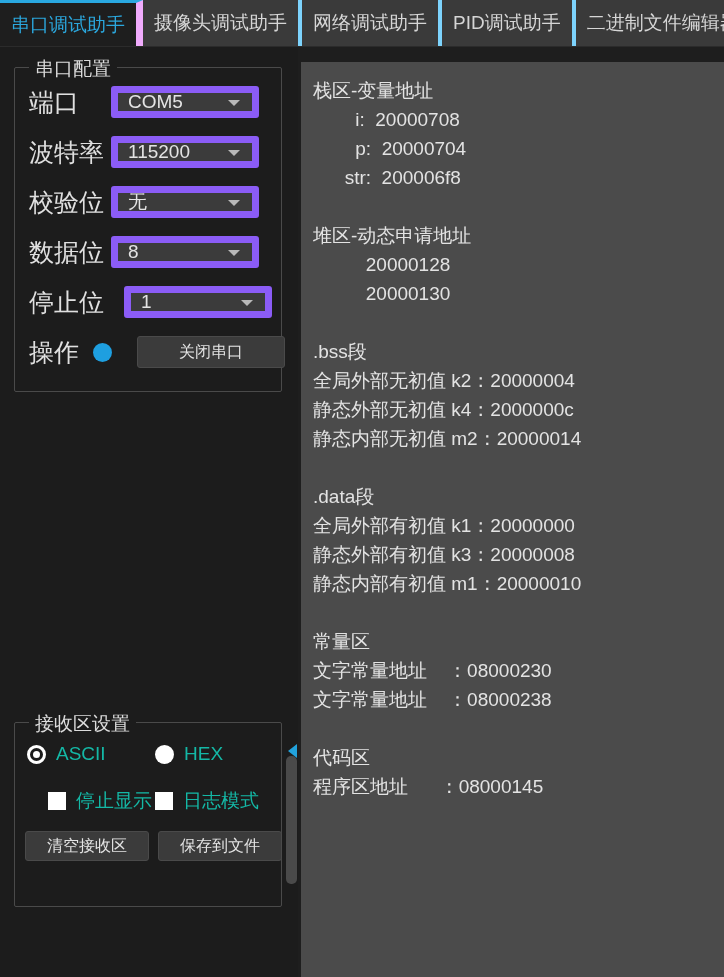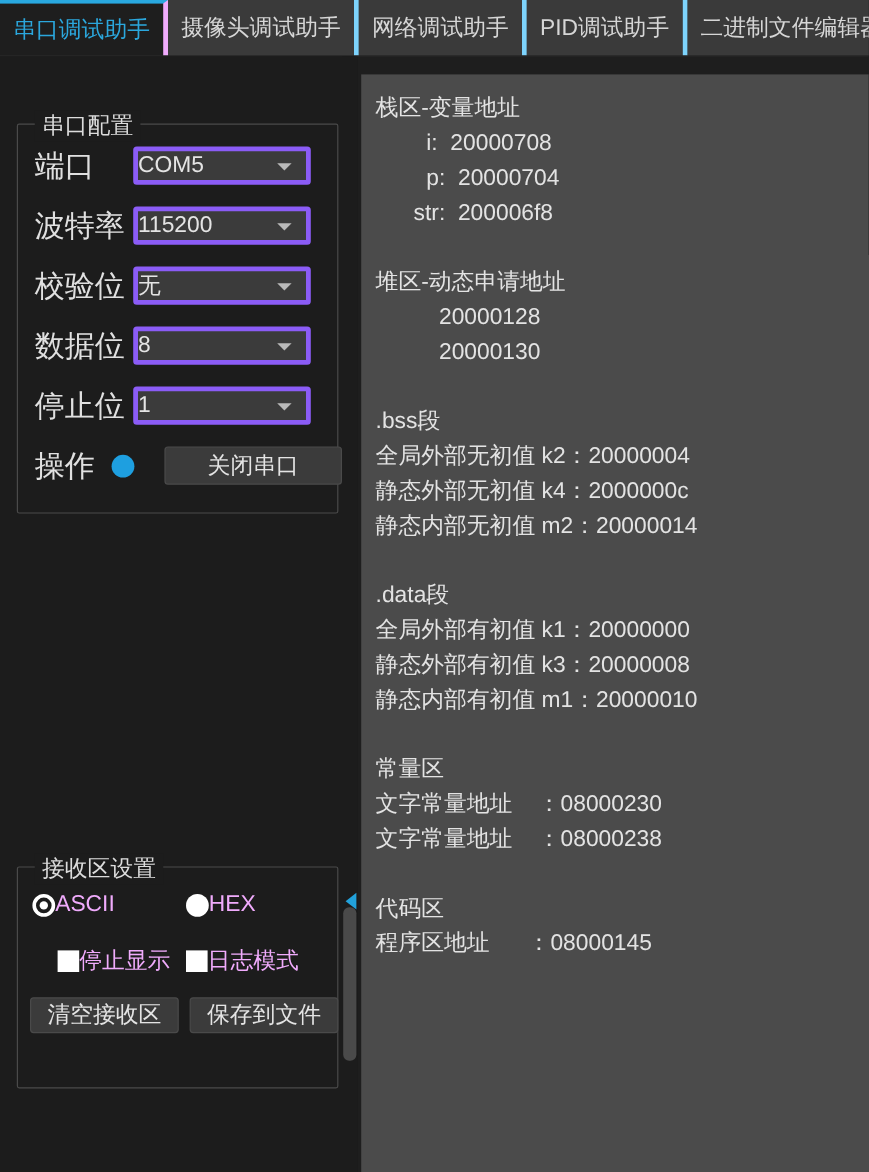--- a/index.html
+++ b/index.html
@@ -40,21 +40,21 @@
     background: #3a3a3a;
     border-right: 4px solid #7dd3fc;
     white-space: nowrap;
     letter-spacing: 0px;
     cursor: default;
   }
   .tab.active {
     background: #1e1e1e;
     color: #2ba7dd;
     border-top: 3px solid #29a8e0;
-    border-right: 4px solid #f0abfc;
+    border-right: 7px solid #f0abfc;
   }
 
   
   .left-panel {
     position: absolute;
     left: 0; top: 47px;
     width: 296px;
     height: 930px;
     background: #1c1c1c;
   }
@@ -70,21 +70,21 @@
     left: 14px;
     background: #1c1c1c;
     padding: 0 6px;
     font-size: 19px;
     color: #dcdcdc;
     white-space: nowrap;
   }
 
   #gb-serial {
     left: 14px; top: 20px;
-    width: 268px; height: 325px; margin-top: 36px;
+    width: 268px; height: 325px;
   }
   #gb-recv {
     left: 14px; top: 675px;
     width: 268px; height: 185px;
   }
 
   
   .cfg-row {
     position: absolute;
     left: 0; right: 0;
@@ -97,24 +97,25 @@
     padding-left: 14px;
     font-size: 25px;
     color: #e0e0e0;
     white-space: nowrap;
   }
   .combo {
     position: relative;
     width: 148px;
     height: 32px;
     background: #3b3b3b;
-    border: 4px solid #8b5cf6;
+    border: 7px solid #8b5cf6;
     border-radius: 3px;
     display: flex;
     align-items: center;
+    padding-left: 10px;
     font-size: 19px;
     color: #e4e4e4;
     cursor: default;
   }
   .combo .arrow {
     position: absolute;
     right: 12px; top: 50%;
     margin-top: -2px;
     width: 0; height: 0;
     border-left: 6px solid transparent;
@@ -128,21 +129,21 @@
     background: #1e9fe0;
     margin-left: 6px;
     flex: 0 0 auto;
   }
 
   .btn {
     background: #3b3b3b;
     border: 1px solid #4a4a4a;
     border-radius: 3px;
     color: #e4e4e4;
-    font-size: 19px;
+    font-size: 16px;
     font-family: inherit;
     display: flex;
     align-items: center;
     justify-content: center;
     cursor: default;
     white-space: nowrap;
   }
   #btn-close-serial {
     position: absolute;
     left: 122px;
@@ -178,21 +179,22 @@
     background: #ffffff;
     flex: 0 0 auto;
   }
   .chk-box {
     width: 18px; height: 18px;
     background: #ffffff;
     flex: 0 0 auto;
   }
   .rs-label {
     font-size: 19px;
-    color: #f0abfc;
+    color: #14b8a6;
+    margin-left: 10px;
     white-space: nowrap;
   }
 
   .small-btn {
     position: absolute;
     height: 30px;
     width: 124px;
   }
 
   
@@ -293,21 +295,21 @@
       </div>
 
       <div class="cfg-row" style="top:168px;">
         <div class="cfg-label">数据位</div>
         <div class="combo">
           <span>8</span>
           <span class="arrow"></span>
         </div>
       </div>
 
-      <div class="cfg-row" style="top:218px;">
+      <div class="cfg-row" style="top:218px;gap:13px;">
         <div class="cfg-label">停止位</div>
         <div class="combo">
           <span>1</span>
           <span class="arrow"></span>
         </div>
       </div>
 
       <div class="cfg-row" style="top:268px;">
         <div class="cfg-label" style="width:72px;">操作</div>
         <div class="led"></div>

